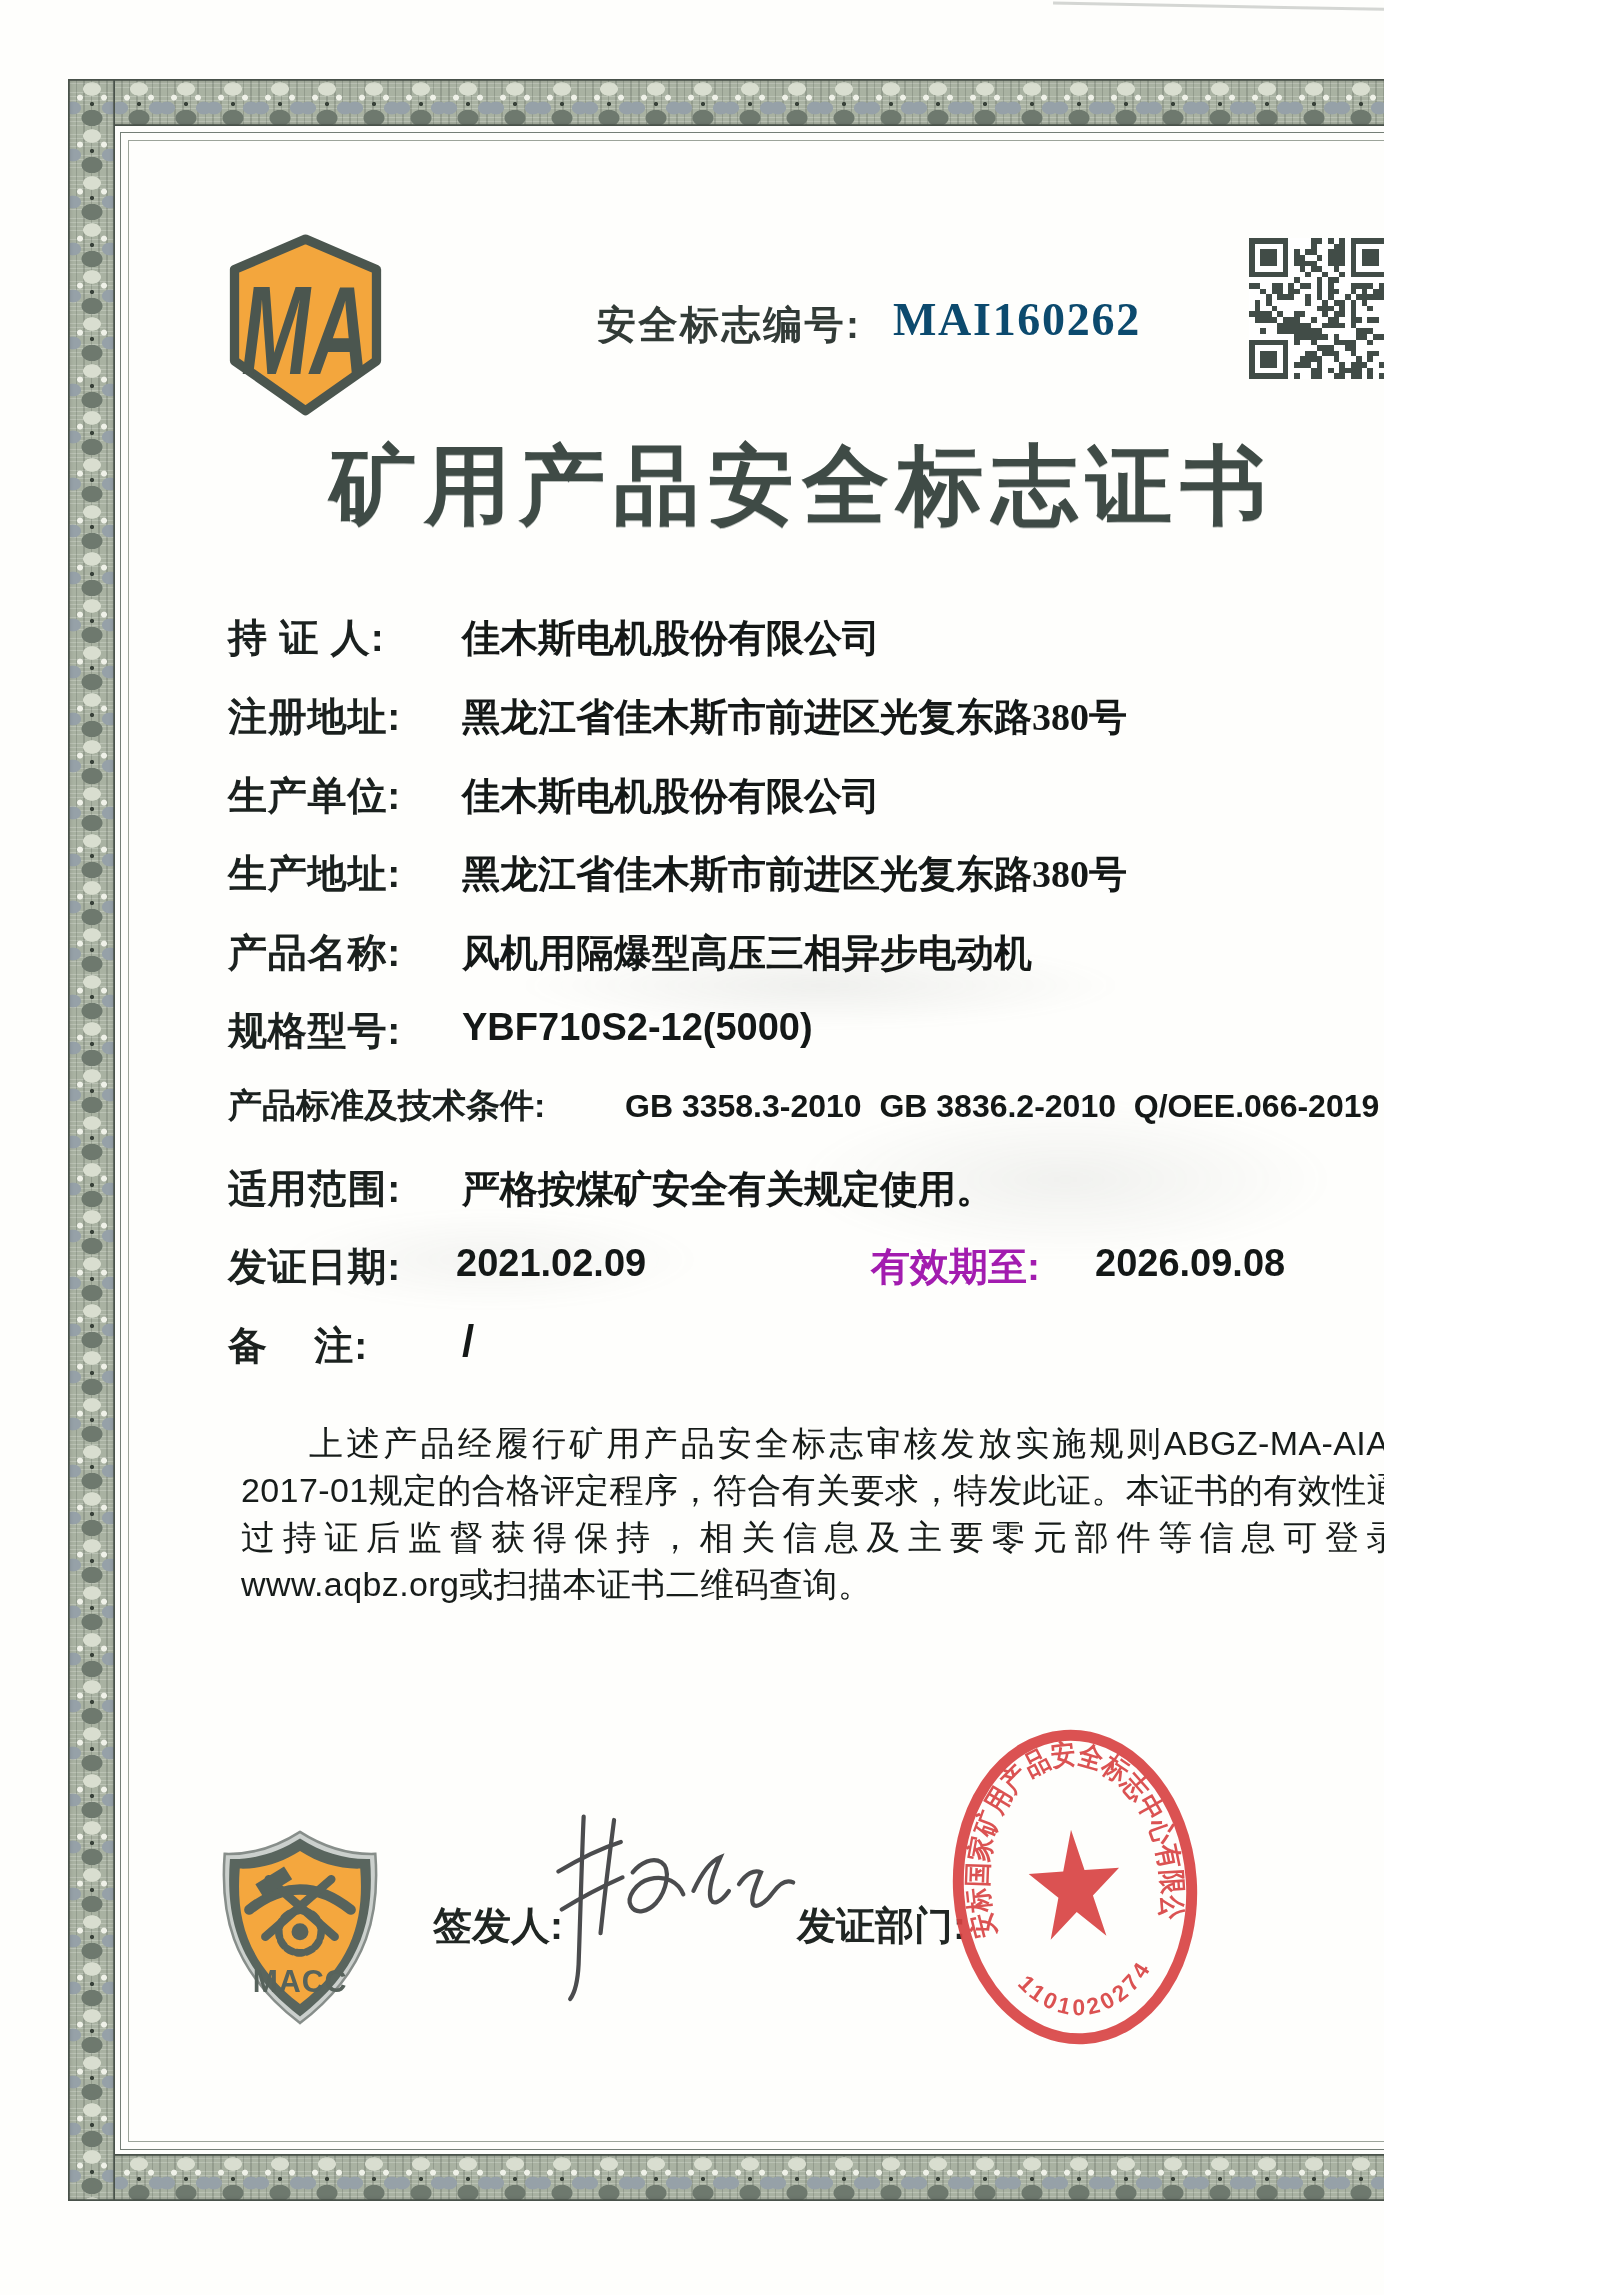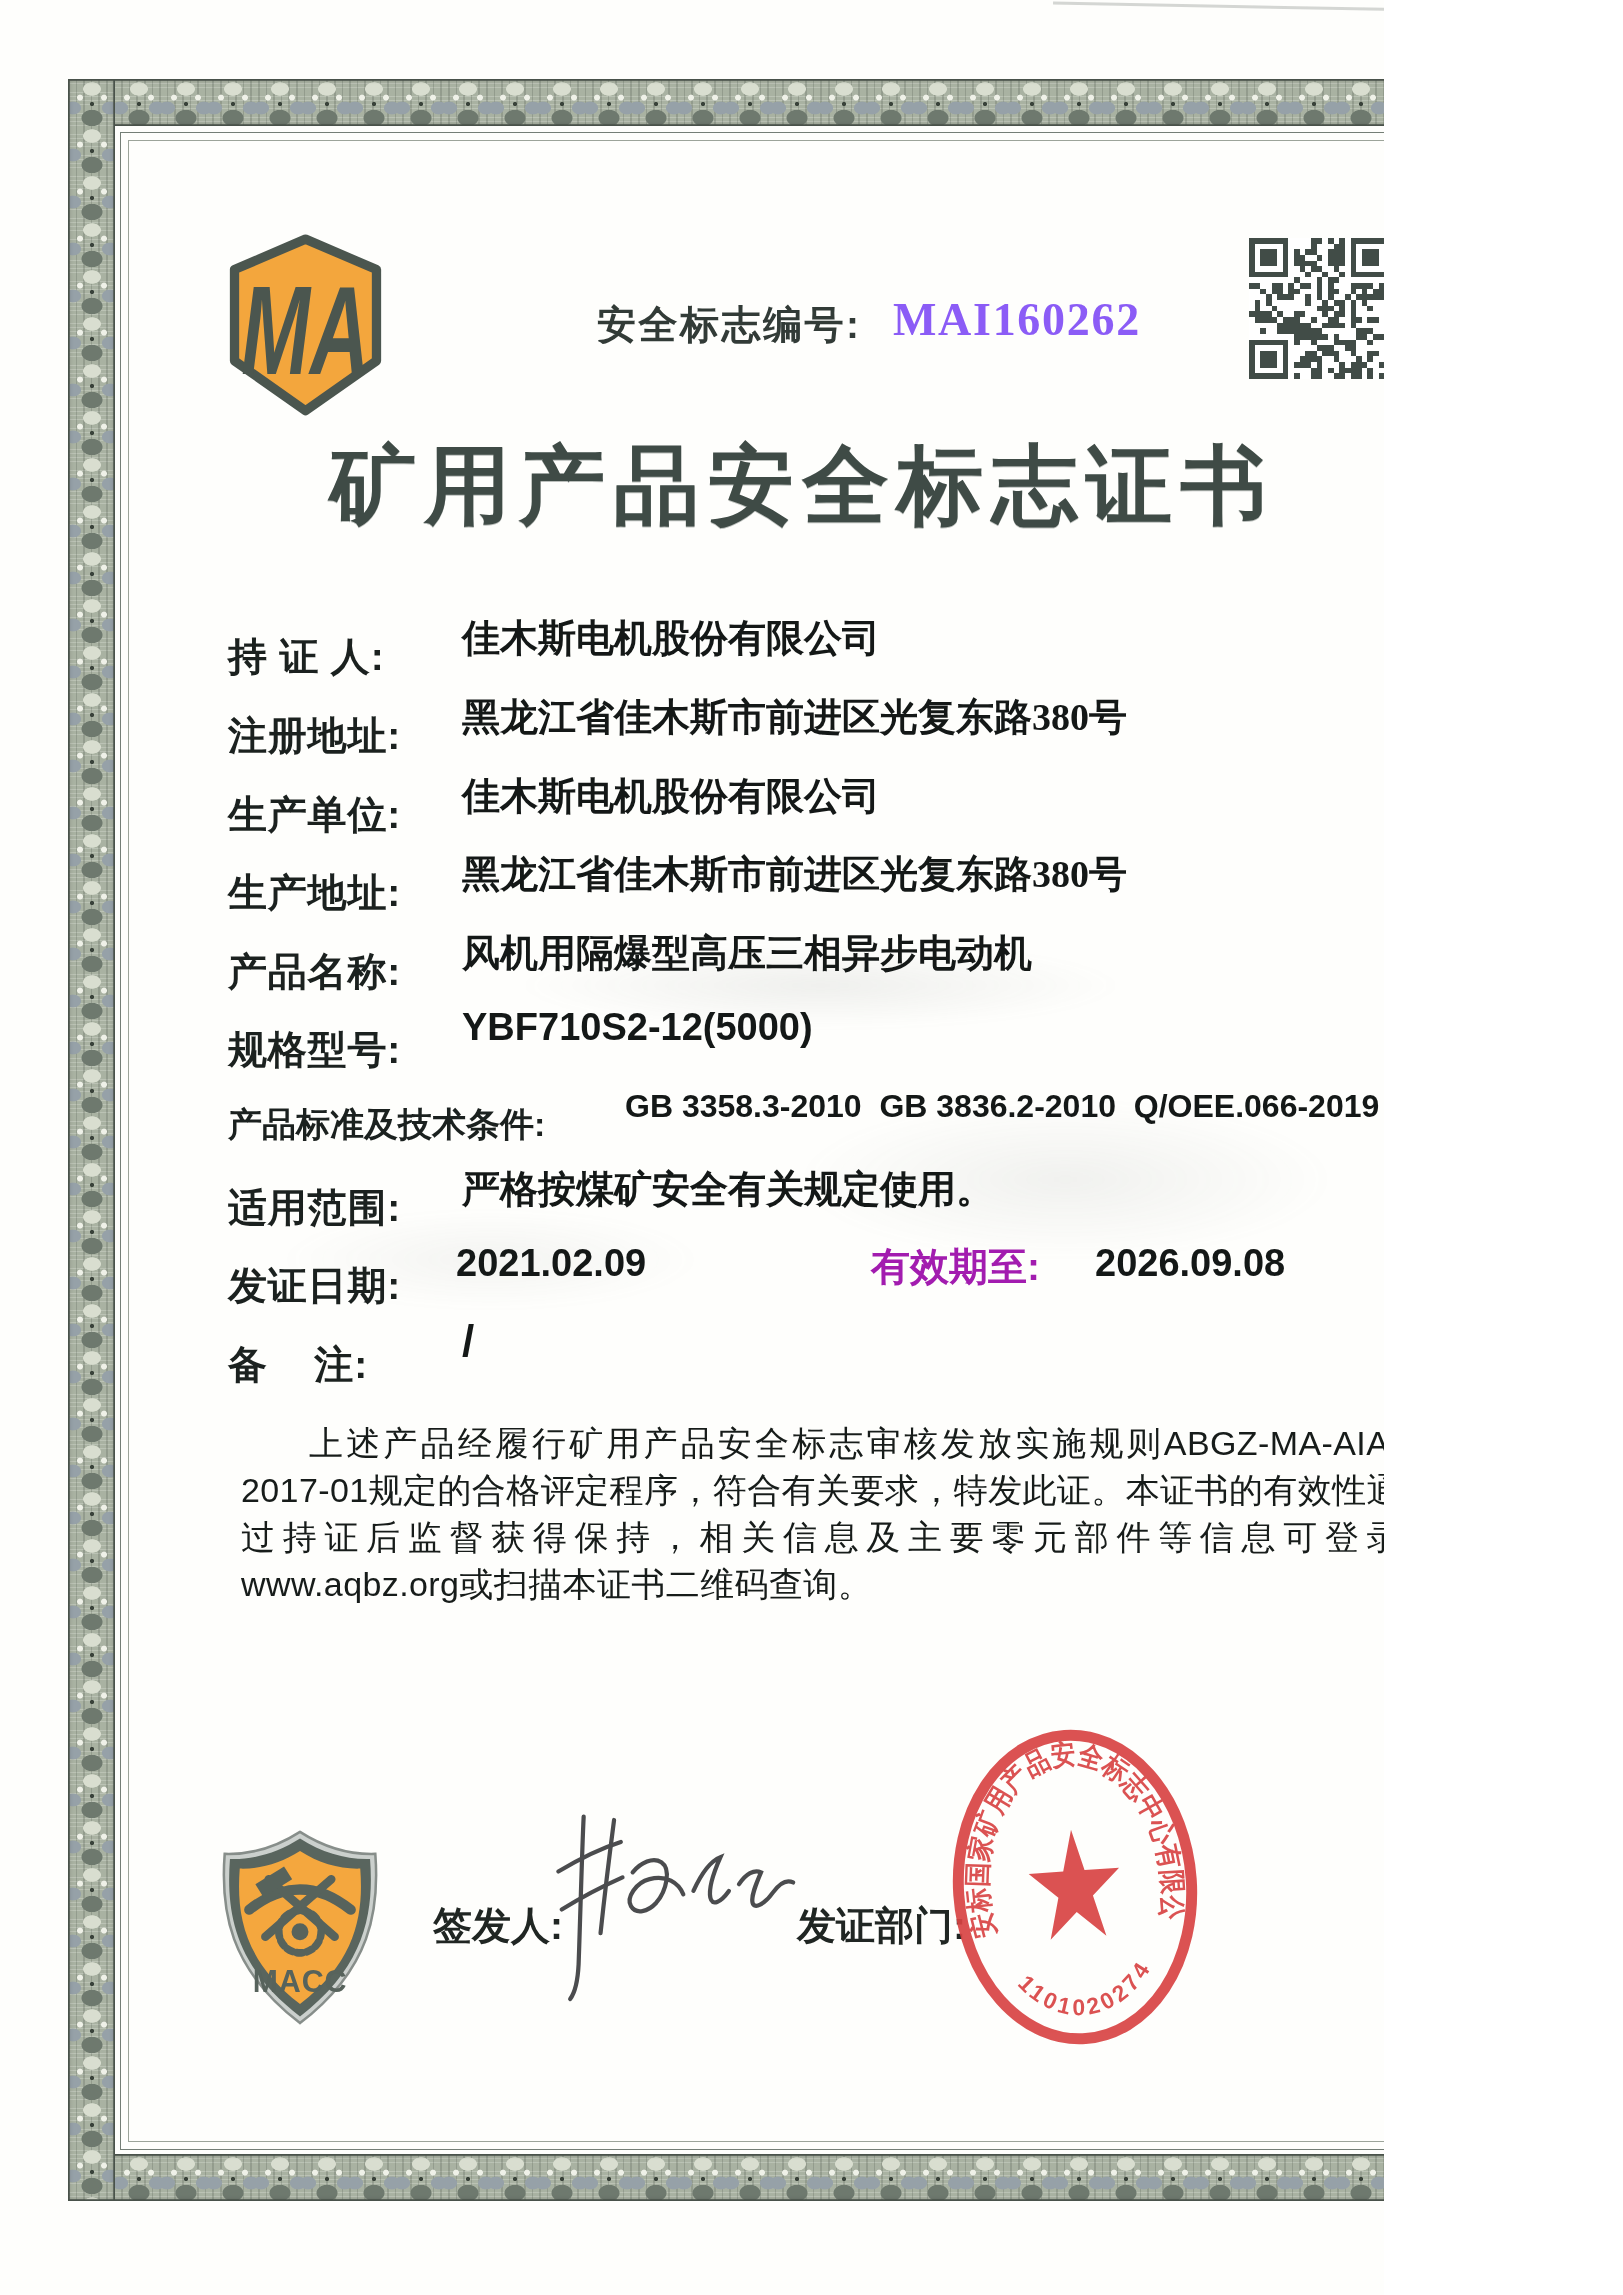--- a/index.html
+++ b/index.html
@@ -40,30 +40,30 @@
   .g2{left:795px;top:1099px;width:541px;height:161px;
       background:radial-gradient(ellipse at center, rgba(105,110,106,.09), rgba(0,0,0,0) 70%);}
   .g3{left:279px;top:1209px;width:423px;height:101px;
       background:radial-gradient(ellipse at center, rgba(105,110,106,.07), rgba(0,0,0,0) 70%);}
 
   
   .ma-badge{position:absolute;left:210px;top:233px;width:191px;height:183px;}
   .mark-label{position:absolute;left:597px;top:298px;font-size:39px;font-weight:700;
               letter-spacing:2.5px;color:#323b37;}
   .mark-number{position:absolute;left:893px;top:293px;font-size:46px;font-weight:600;
-               font-family:"Liberation Serif",serif;letter-spacing:1.7px;color:#8b5cf6;}
+               font-family:"Liberation Serif",serif;letter-spacing:1.7px;color:#0c4a6e;}
   .qr{position:absolute;left:1249px;top:238px;width:141px;height:141px;}
 
   .cert-title{position:absolute;left:120px;top:428px;width:1365px;text-align:center;
               font-family:"Liberation Serif",serif;font-weight:700;font-size:86px;
               letter-spacing:8.5px;color:#3f4b46;text-shadow:0 0.8px 0 rgba(63,75,70,.35);}
 
   
   .frow{position:absolute;left:228px;width:1243px;height:51px;color:#181d1b;}
-  .flabel{position:absolute;left:0;top:0;font-size:39px;font-weight:700;letter-spacing:0.8px;color:#1b211f;white-space:pre;margin-top:19px;}
+  .flabel{position:absolute;left:0;top:0;font-size:39px;font-weight:700;letter-spacing:0.8px;color:#1b211f;white-space:pre;}
   .fvalue{position:absolute;left:234px;top:1.7px;font-size:38px;font-weight:600;
           font-family:"Liberation Serif",serif;color:#141817;white-space:pre;}
   .fvalue.latin{font-family:"Liberation Sans",sans-serif;font-weight:700;letter-spacing:0;}
   .frow.standards .flabel{font-size:34px;letter-spacing:0;}
   .frow.standards .fvalue{left:397px;font-size:32px;top:5px;}
   .frow.dates .v1{left:228px;}
   .frow.dates .l2{position:absolute;left:643px;top:0;font-size:39px;font-weight:700;color:#a21caf;}
   .frow.dates .v2{left:867px;}
   .frow.remark .fvalue{font-size:44px;top:-3.4px;font-weight:700;}
 

